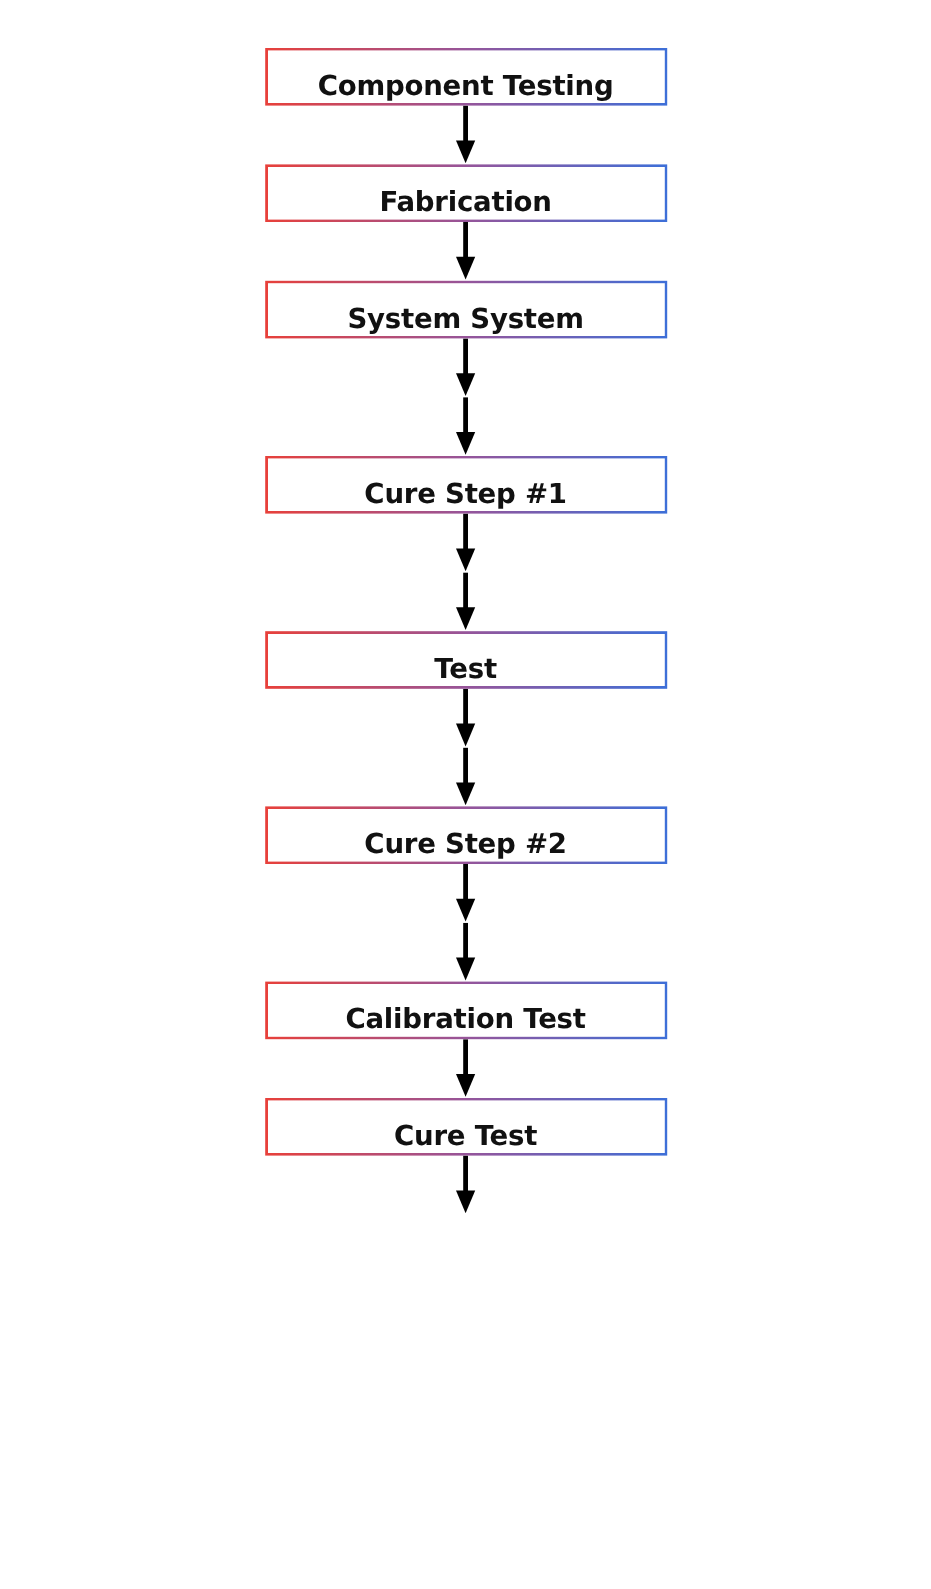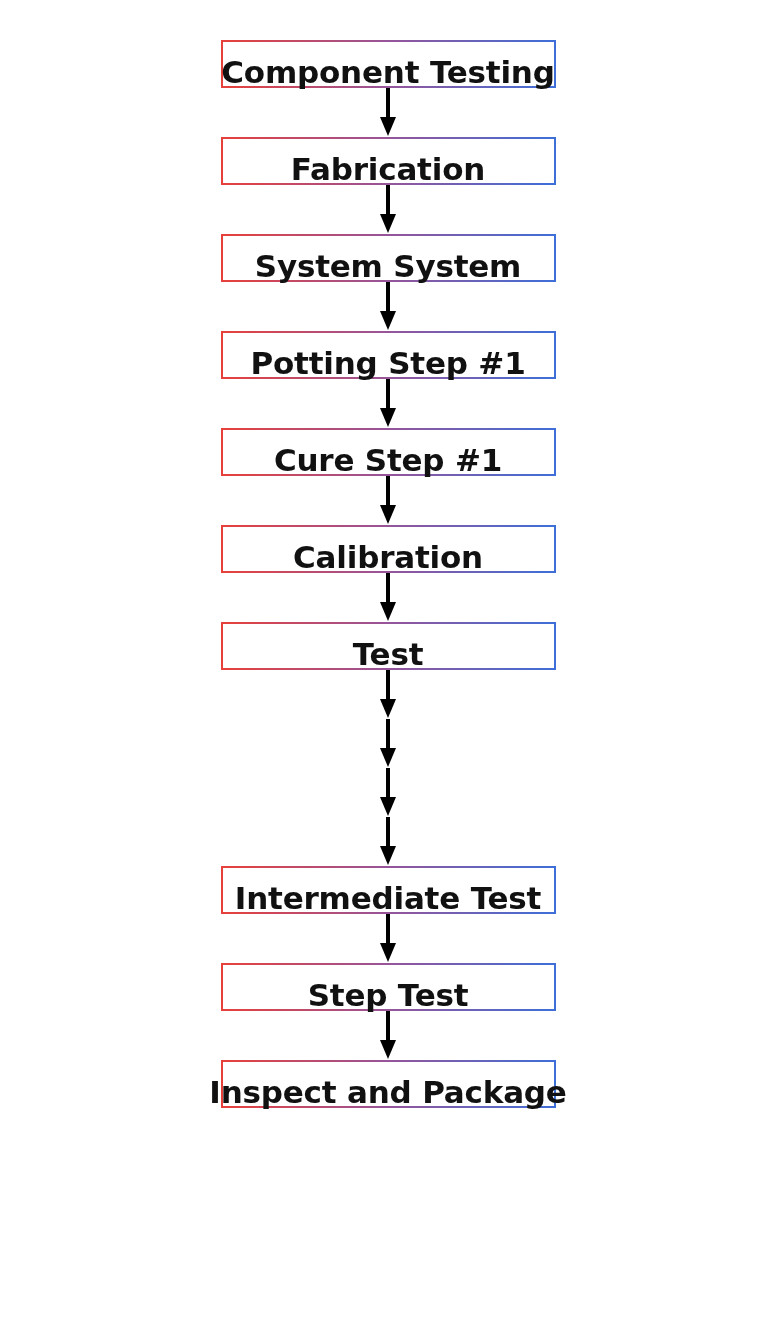--- a/index.html
+++ b/index.html
@@ -44,21 +44,21 @@
     background-image:
       linear-gradient(#ffffff, #ffffff),
       linear-gradient(90deg, var(--edge-start) 0%, var(--edge-mid) 50%, var(--edge-end) 100%);
     background-origin: border-box;
     background-clip: padding-box, border-box;
     border: 2px solid transparent;
   }
 
   .node-label {
     font-family: "DejaVu Sans", sans-serif;
-    font-size: 31px;
+    font-size: 23px;
     font-weight: bold;
     letter-spacing: -0.2px;
     color: #111111;
     line-height: 1;
     white-space: nowrap;
     margin-top: 16px;
   }
 
   
   .connector {
@@ -97,40 +97,34 @@
       </div>
       <div class="node" style="--edge-start: #e8403a; --edge-mid: #96559a; --edge-end: #3d6fd8; background-color: rgb(255, 255, 255); border-width: 2px;">
         <span class="node-label" style="color: rgb(17, 17, 17);">System System</span>
       </div>
       <div class="connector">
         <svg class="connector-svg" width="24" height="49" viewBox="0 0 24 49">
           <rect x="10" y="0" width="4" height="30" fill="#000000"></rect>
           <polygon points="4,29 20,29 12,48" fill="#000000"></polygon>
         </svg>
       </div>
-      <div class="node" style="--edge-start: #e8403a; --edge-mid: #96559a; --edge-end: #3d6fd8; background-color: rgb(255, 255, 255); border-width: 2px;">
-        <span class="node-label" style="color: rgb(17, 17, 17);">Potting Step #1</span>
-      </div>
       <div class="connector">
         <svg class="connector-svg" width="24" height="49" viewBox="0 0 24 49">
           <rect x="10" y="0" width="4" height="30" fill="#000000"></rect>
           <polygon points="4,29 20,29 12,48" fill="#000000"></polygon>
         </svg>
       </div>
       <div class="node" style="--edge-start: #e8403a; --edge-mid: #96559a; --edge-end: #3d6fd8; background-color: rgb(255, 255, 255); border-width: 2px;">
         <span class="node-label" style="color: rgb(17, 17, 17);">Cure Step #1</span>
       </div>
       <div class="connector">
         <svg class="connector-svg" width="24" height="49" viewBox="0 0 24 49">
           <rect x="10" y="0" width="4" height="30" fill="#000000"></rect>
           <polygon points="4,29 20,29 12,48" fill="#000000"></polygon>
         </svg>
-      </div>
-      <div class="node" style="--edge-start: #e8403a; --edge-mid: #96559a; --edge-end: #3d6fd8; background-color: rgb(255, 255, 255); border-width: 2px;">
-        <span class="node-label" style="color: rgb(17, 17, 17);">Calibration</span>
       </div>
       <div class="connector">
         <svg class="connector-svg" width="24" height="49" viewBox="0 0 24 49">
           <rect x="10" y="0" width="4" height="30" fill="#000000"></rect>
           <polygon points="4,29 20,29 12,48" fill="#000000"></polygon>
         </svg>
       </div>
       <div class="node" style="--edge-start: #e8403a; --edge-mid: #96559a; --edge-end: #3d6fd8; background-color: rgb(255, 255, 255); border-width: 2px;">
         <span class="node-label" style="color: rgb(17, 17, 17);">Test</span>
       </div>
@@ -139,47 +133,47 @@
           <rect x="10" y="0" width="4" height="30" fill="#000000"></rect>
           <polygon points="4,29 20,29 12,48" fill="#000000"></polygon>
         </svg>
       </div>
       <div class="connector">
         <svg class="connector-svg" width="24" height="49" viewBox="0 0 24 49">
           <rect x="10" y="0" width="4" height="30" fill="#000000"></rect>
           <polygon points="4,29 20,29 12,48" fill="#000000"></polygon>
         </svg>
       </div>
+      <div class="node" style="--edge-start: #e8403a; --edge-mid: #96559a; --edge-end: #3d6fd8; background-color: rgb(255, 255, 255); border-width: 2px;">
+        <span class="node-label" style="color: rgb(17, 17, 17);">Cure Step #2</span>
+      </div>
       <div class="connector">
         <svg class="connector-svg" width="24" height="49" viewBox="0 0 24 49">
           <rect x="10" y="0" width="4" height="30" fill="#000000"></rect>
           <polygon points="4,29 20,29 12,48" fill="#000000"></polygon>
         </svg>
       </div>
       <div class="connector">
         <svg class="connector-svg" width="24" height="49" viewBox="0 0 24 49">
           <rect x="10" y="0" width="4" height="30" fill="#000000"></rect>
           <polygon points="4,29 20,29 12,48" fill="#000000"></polygon>
         </svg>
       </div>
       <div class="node" style="--edge-start: #e8403a; --edge-mid: #96559a; --edge-end: #3d6fd8; background-color: rgb(255, 255, 255); border-width: 2px;">
-        <span class="node-label" style="color: rgb(17, 17, 17);">Intermediate Test</span>
+        <span class="node-label" style="color: rgb(17, 17, 17);">Calibration Test</span>
       </div>
       <div class="connector">
         <svg class="connector-svg" width="24" height="49" viewBox="0 0 24 49">
           <rect x="10" y="0" width="4" height="30" fill="#000000"></rect>
           <polygon points="4,29 20,29 12,48" fill="#000000"></polygon>
         </svg>
       </div>
       <div class="node" style="--edge-start: #e8403a; --edge-mid: #96559a; --edge-end: #3d6fd8; background-color: rgb(255, 255, 255); border-width: 2px;">
-        <span class="node-label" style="color: rgb(17, 17, 17);">Step Test</span>
+        <span class="node-label" style="color: rgb(17, 17, 17);">Cure Test</span>
       </div>
       <div class="connector">
         <svg class="connector-svg" width="24" height="49" viewBox="0 0 24 49">
           <rect x="10" y="0" width="4" height="30" fill="#000000"></rect>
           <polygon points="4,29 20,29 12,48" fill="#000000"></polygon>
         </svg>
       </div>
-      <div class="node" style="--edge-start: #e8403a; --edge-mid: #96559a; --edge-end: #3d6fd8; background-color: rgb(255, 255, 255); border-width: 2px;">
-        <span class="node-label" style="color: rgb(17, 17, 17);">Inspect and Package</span>
-      </div>
     </div>
 </div>
 
 </body></html>

